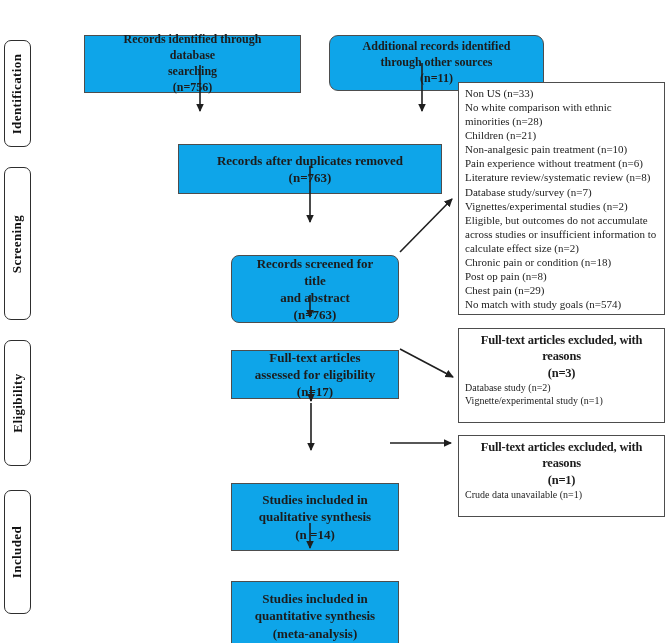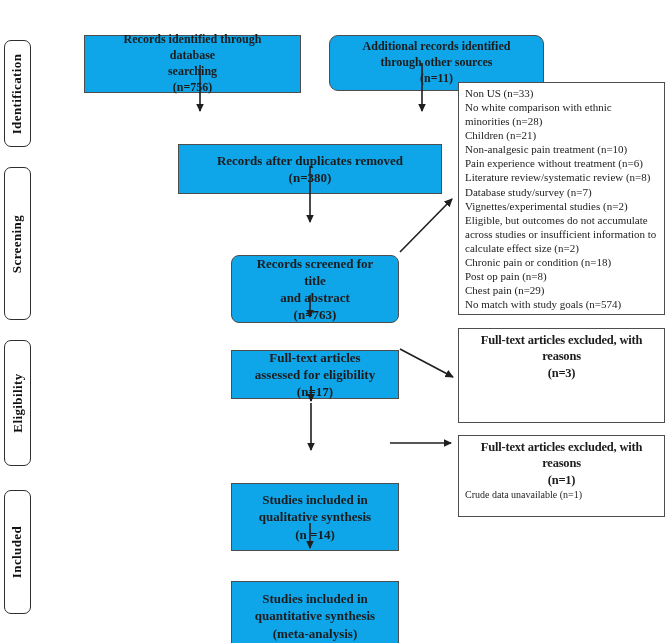--- a/index.html
+++ b/index.html
@@ -55,21 +55,21 @@
     <span class="side-label">Included</span>
   </div>
 
   <div class="box fs12" style="left:84px;  top:7px;   width:217px; height:58px;">Records identified through database
 searching
 (n=756)</div>
   <div class="box fs12" style="left:329px; top:7px;   width:215px; height:56px;border-radius:9px;">Additional records identified
 through other sources
 (n=11)</div>
   <div class="box fs13" style="left:178px; top:116px; width:264px; height:50px;">Records after duplicates removed
-(n=380)</div>
+(n=763)</div>
   <div class="box fs13" style="left:231px; top:227px; width:168px; height:68px;border-radius:8px;">Records screened for title
 and abstract
 (n=763)</div>
   <div class="box fs13" style="left:231px; top:322px; width:168px; height:49px;">Full-text articles
 assessed for eligibility
 (n=17)</div>
   <div class="box fs13" style="left:231px; top:455px; width:168px; height:68px;">Studies included in
 qualitative synthesis
 (n =14)</div>
   <div class="box fs13" style="left:231px; top:553px; width:168px; height:87px;">Studies included in
@@ -89,20 +89,22 @@
 Eligible, but outcomes do not accumulate across studies or insufficient information to calculate effect size (n=2)
 Chronic pain or condition (n=18)
 Post op pain (n=8)
 Chest pain (n=29)
 No match with study goals (n=574)</div>
   </div>
   <div class="rbox rbox-sm" style="top:328px; height:95px;">
     <div class="title">Full-text articles excluded, with
 reasons
 (n=3)</div>
+    <div class="reasons">Database study (n=2)
+Vignette/experimental study (n=1)</div>
   </div>
   <div class="rbox rbox-sm" style="top:435px; height:82px;">
     <div class="title">Full-text articles excluded, with
 reasons
 (n=1)</div>
     <div class="reasons">Crude data unavailable (n=1)</div>
   </div>
 
   <svg class="arrows" width="669" height="643" viewBox="0 0 669 643">
     <defs>

